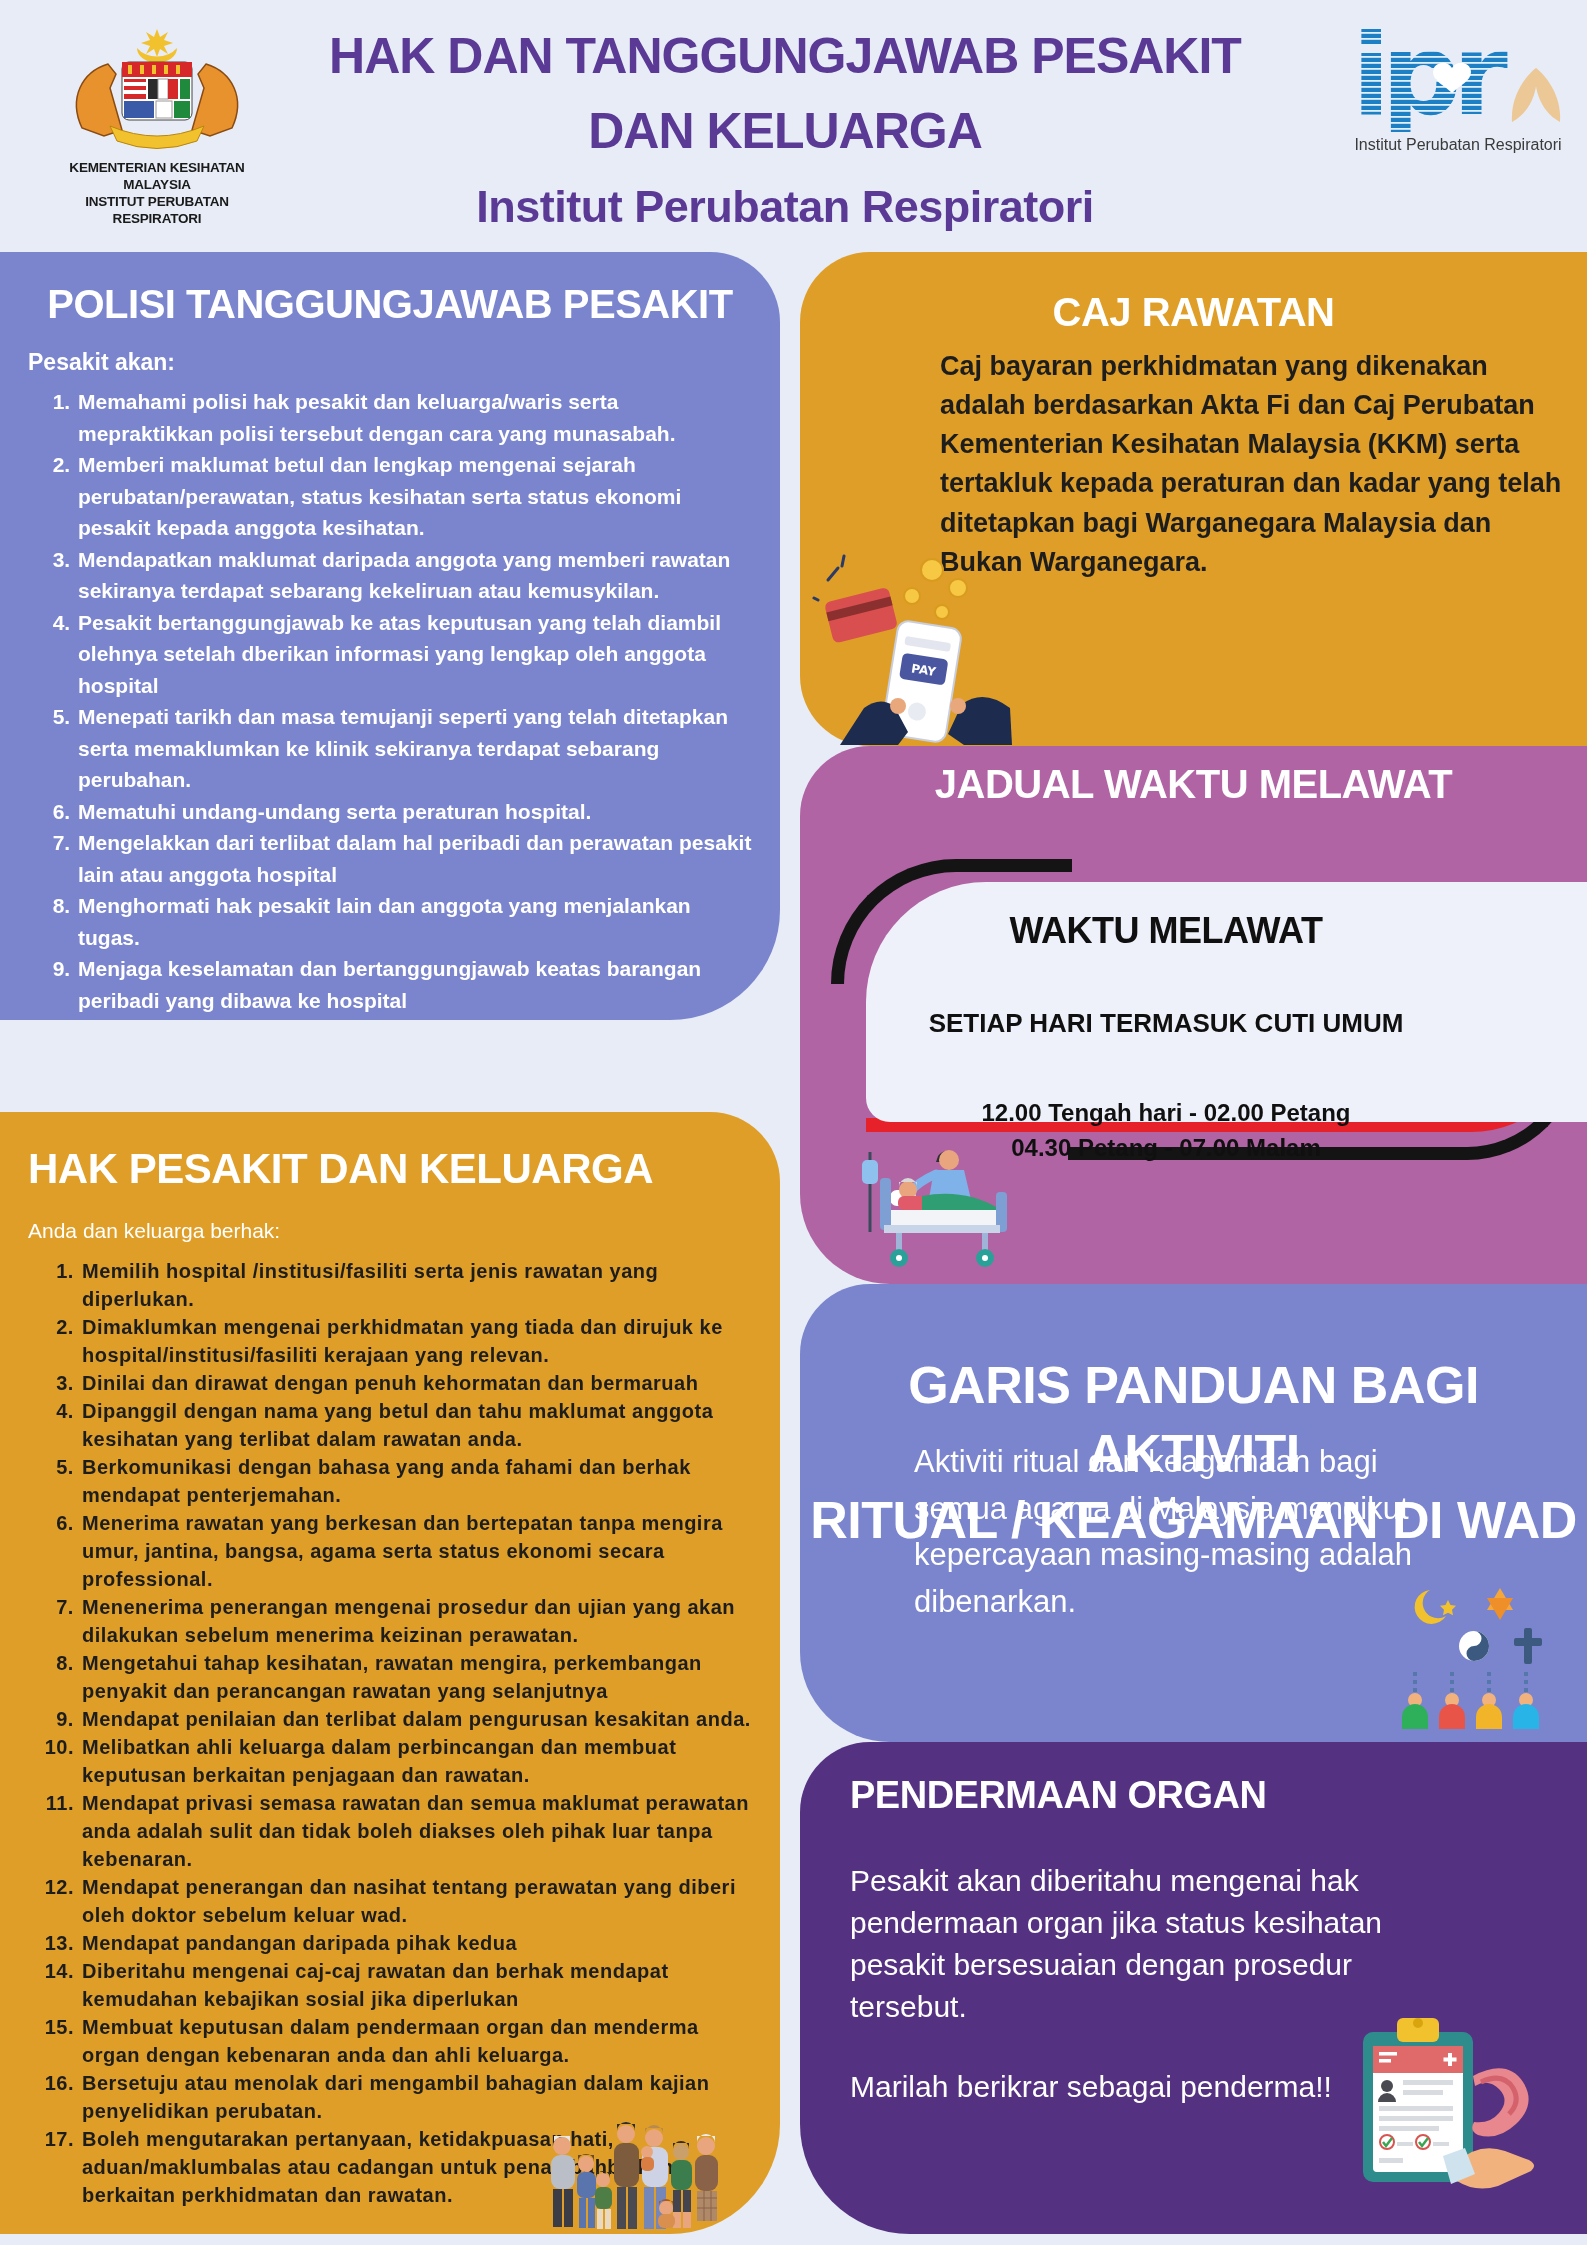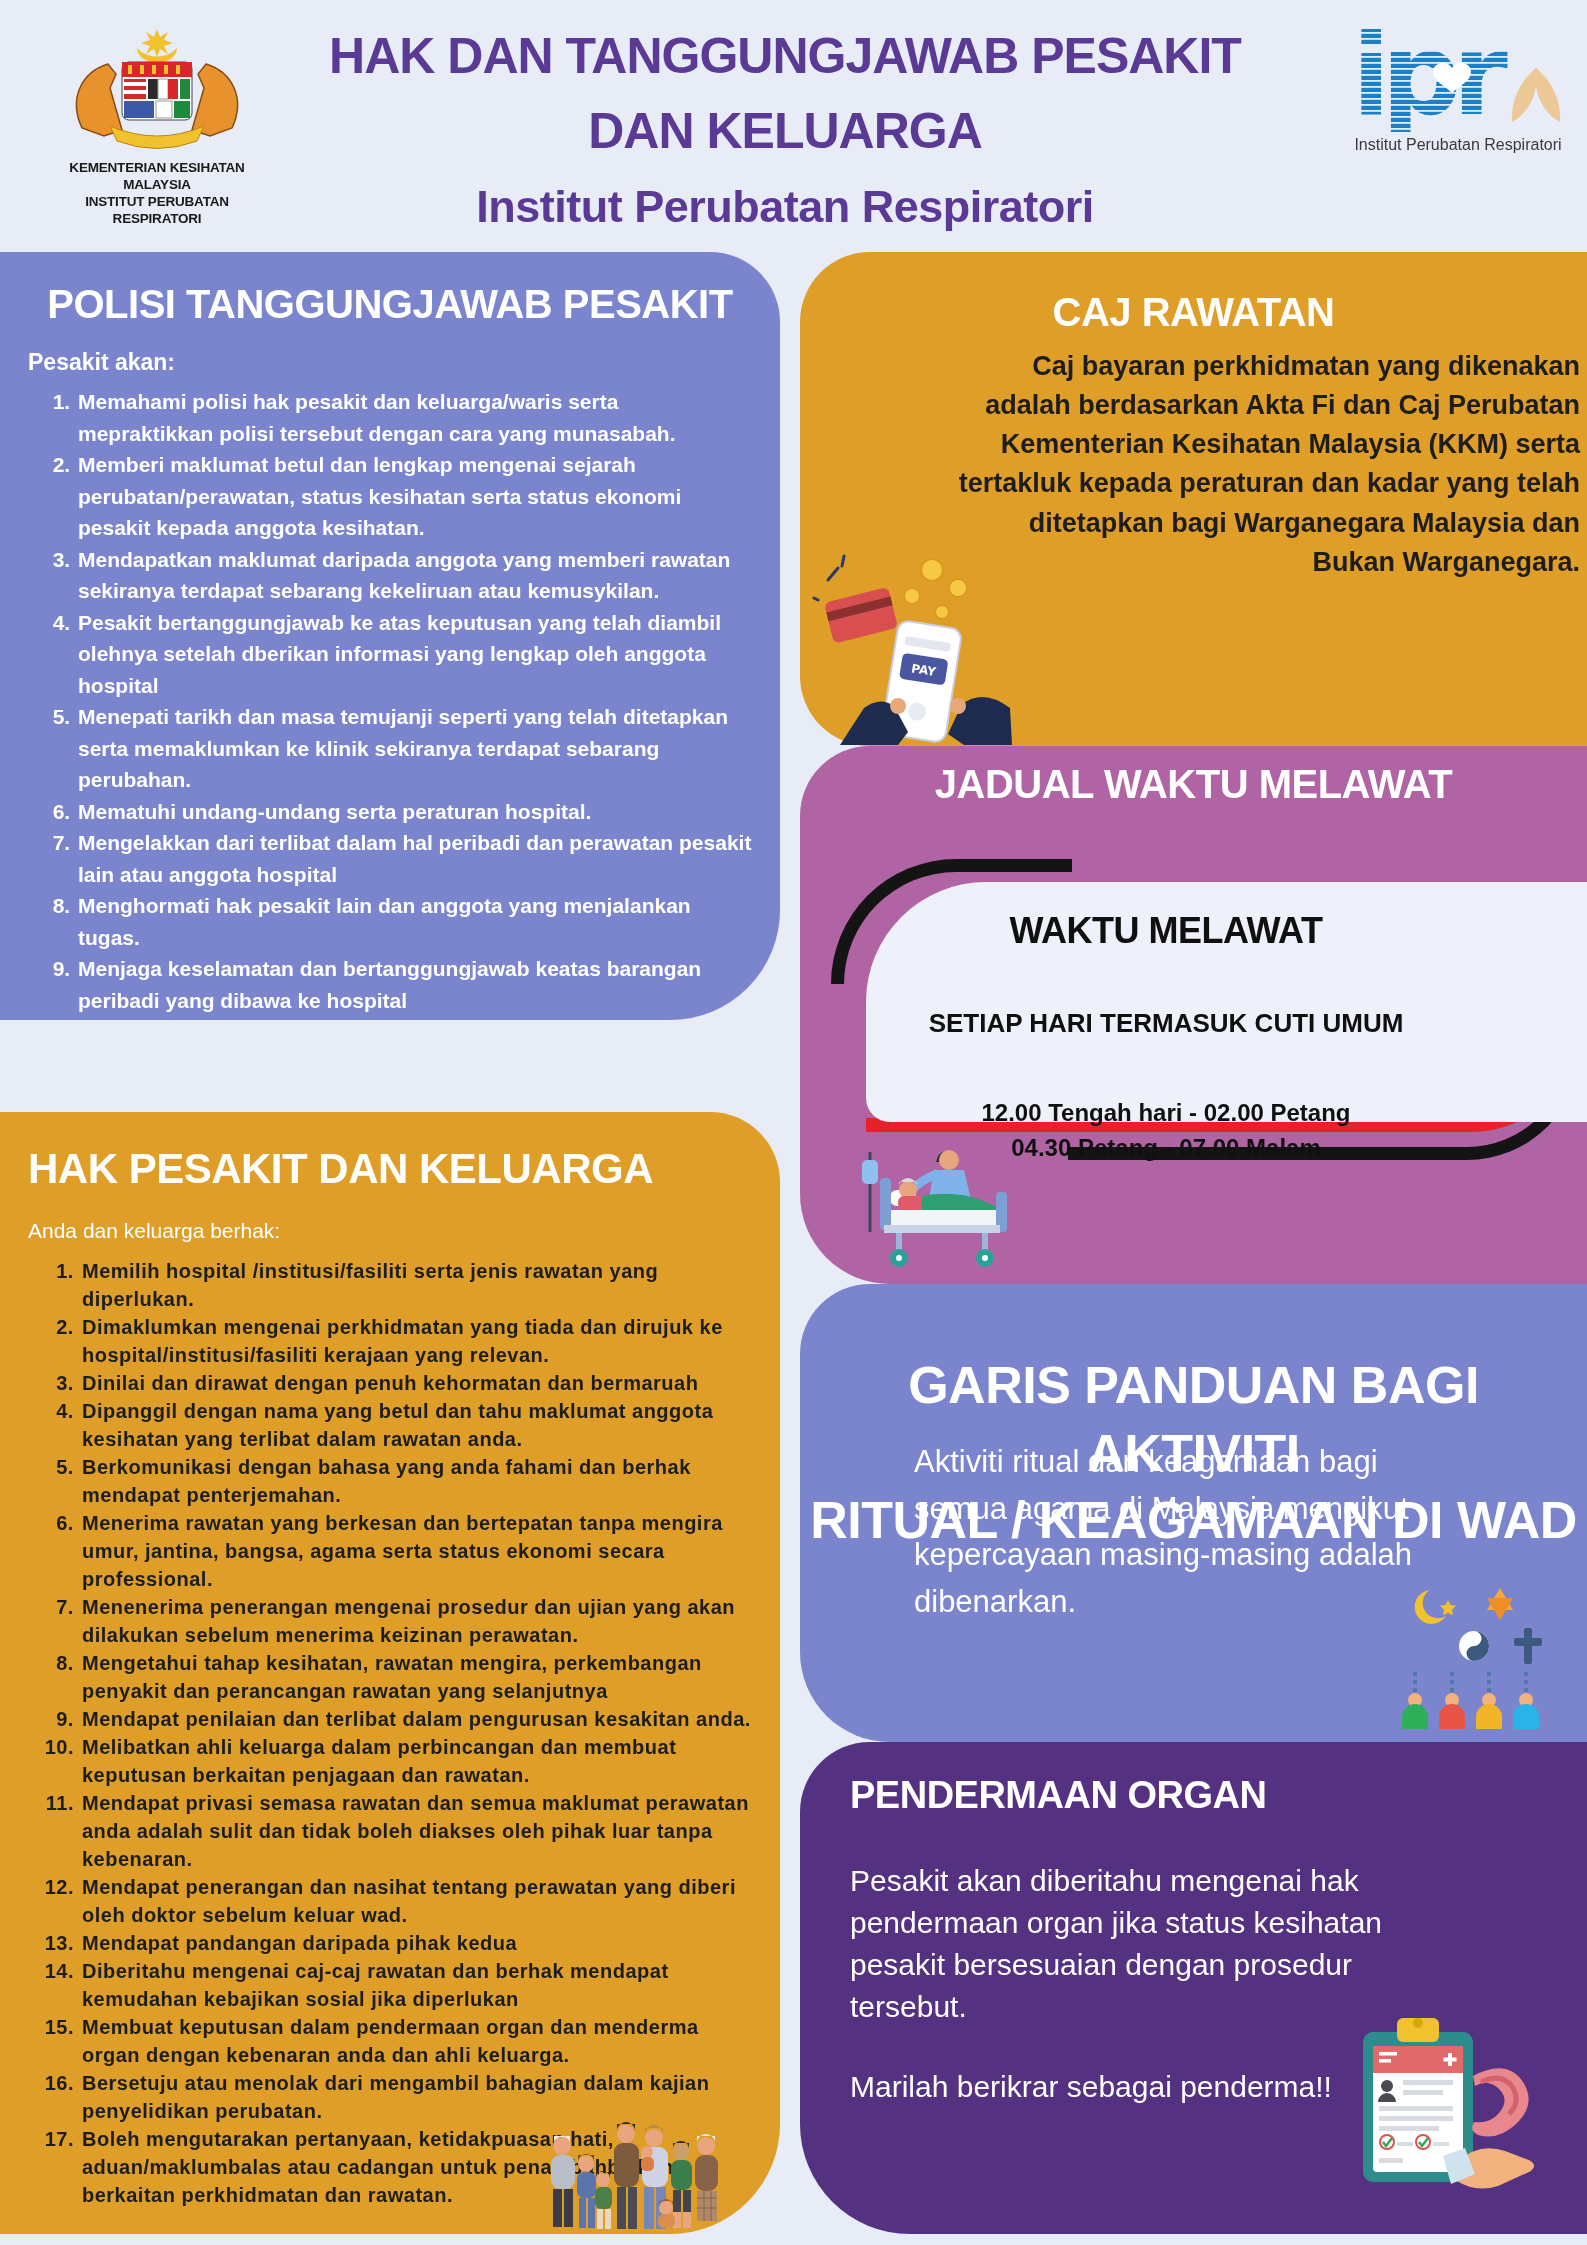--- a/index.html
+++ b/index.html
@@ -41,21 +41,21 @@
   .polisi-intro{color:#fff;font-size:23px;font-weight:bold;margin:22px 0 0 28px;}
   .polisi-list{color:#fff;font-size:21px;font-weight:bold;line-height:1.5;margin:10px 22px 0 30px;padding-left:46px;}
   .polisi-list li{padding-left:2px;}
 
   .hak-heading{margin:33px 0 0 28px;font-size:42px;}
   .hak-intro{color:#fff;font-size:21px;margin:26px 0 0 28px;}
   .hak-list{color:var(--ink);font-size:20px;font-weight:bold;letter-spacing:0.5px;line-height:1.4;margin:14px 18px 0 30px;padding-left:50px;}
   .hak-list li{padding-left:2px;}
 
   .caj-heading{margin-top:38px;width:787px;text-align:center;font-size:40px;}
-  .caj-body{position:absolute;left:140px;top:95px;width:640px;color:var(--ink);font-size:27px;font-weight:bold;line-height:1.45;text-align:right;}
+  .caj-body{position:absolute;left:140px;top:95px;width:640px;color:var(--ink);font-size:27px;font-weight:bold;line-height:1.45;}
 
   .jadual-heading{margin-top:16px;width:787px;text-align:center;font-size:40px;}
   .arc{position:absolute;}
   .arc-top{left:31px;top:113px;width:241px;height:125px;border-top:13px solid #141414;border-left:13px solid #141414;border-top-left-radius:130px;}
   .arc-red{left:66px;top:276px;width:715px;height:110px;border-bottom:14px solid var(--red);border-right:14px solid var(--red);border-bottom-right-radius:170px;}
   .arc-black{left:268px;top:300px;width:513px;height:114px;border-bottom:13px solid #141414;border-right:13px solid #141414;border-bottom-right-radius:150px;}
   .visit-card{position:absolute;left:66px;top:136px;width:721px;height:240px;background:var(--cardbg);border-radius:120px 0 0 24px;}
   .visit-inner{position:absolute;left:0;top:0;width:600px;text-align:center;color:#101010;}
   .visit-title{margin-top:28px;font-size:36px;font-weight:bold;letter-spacing:-0.5px;}
   .visit-sub{margin-top:56px;font-size:26px;font-weight:bold;}

